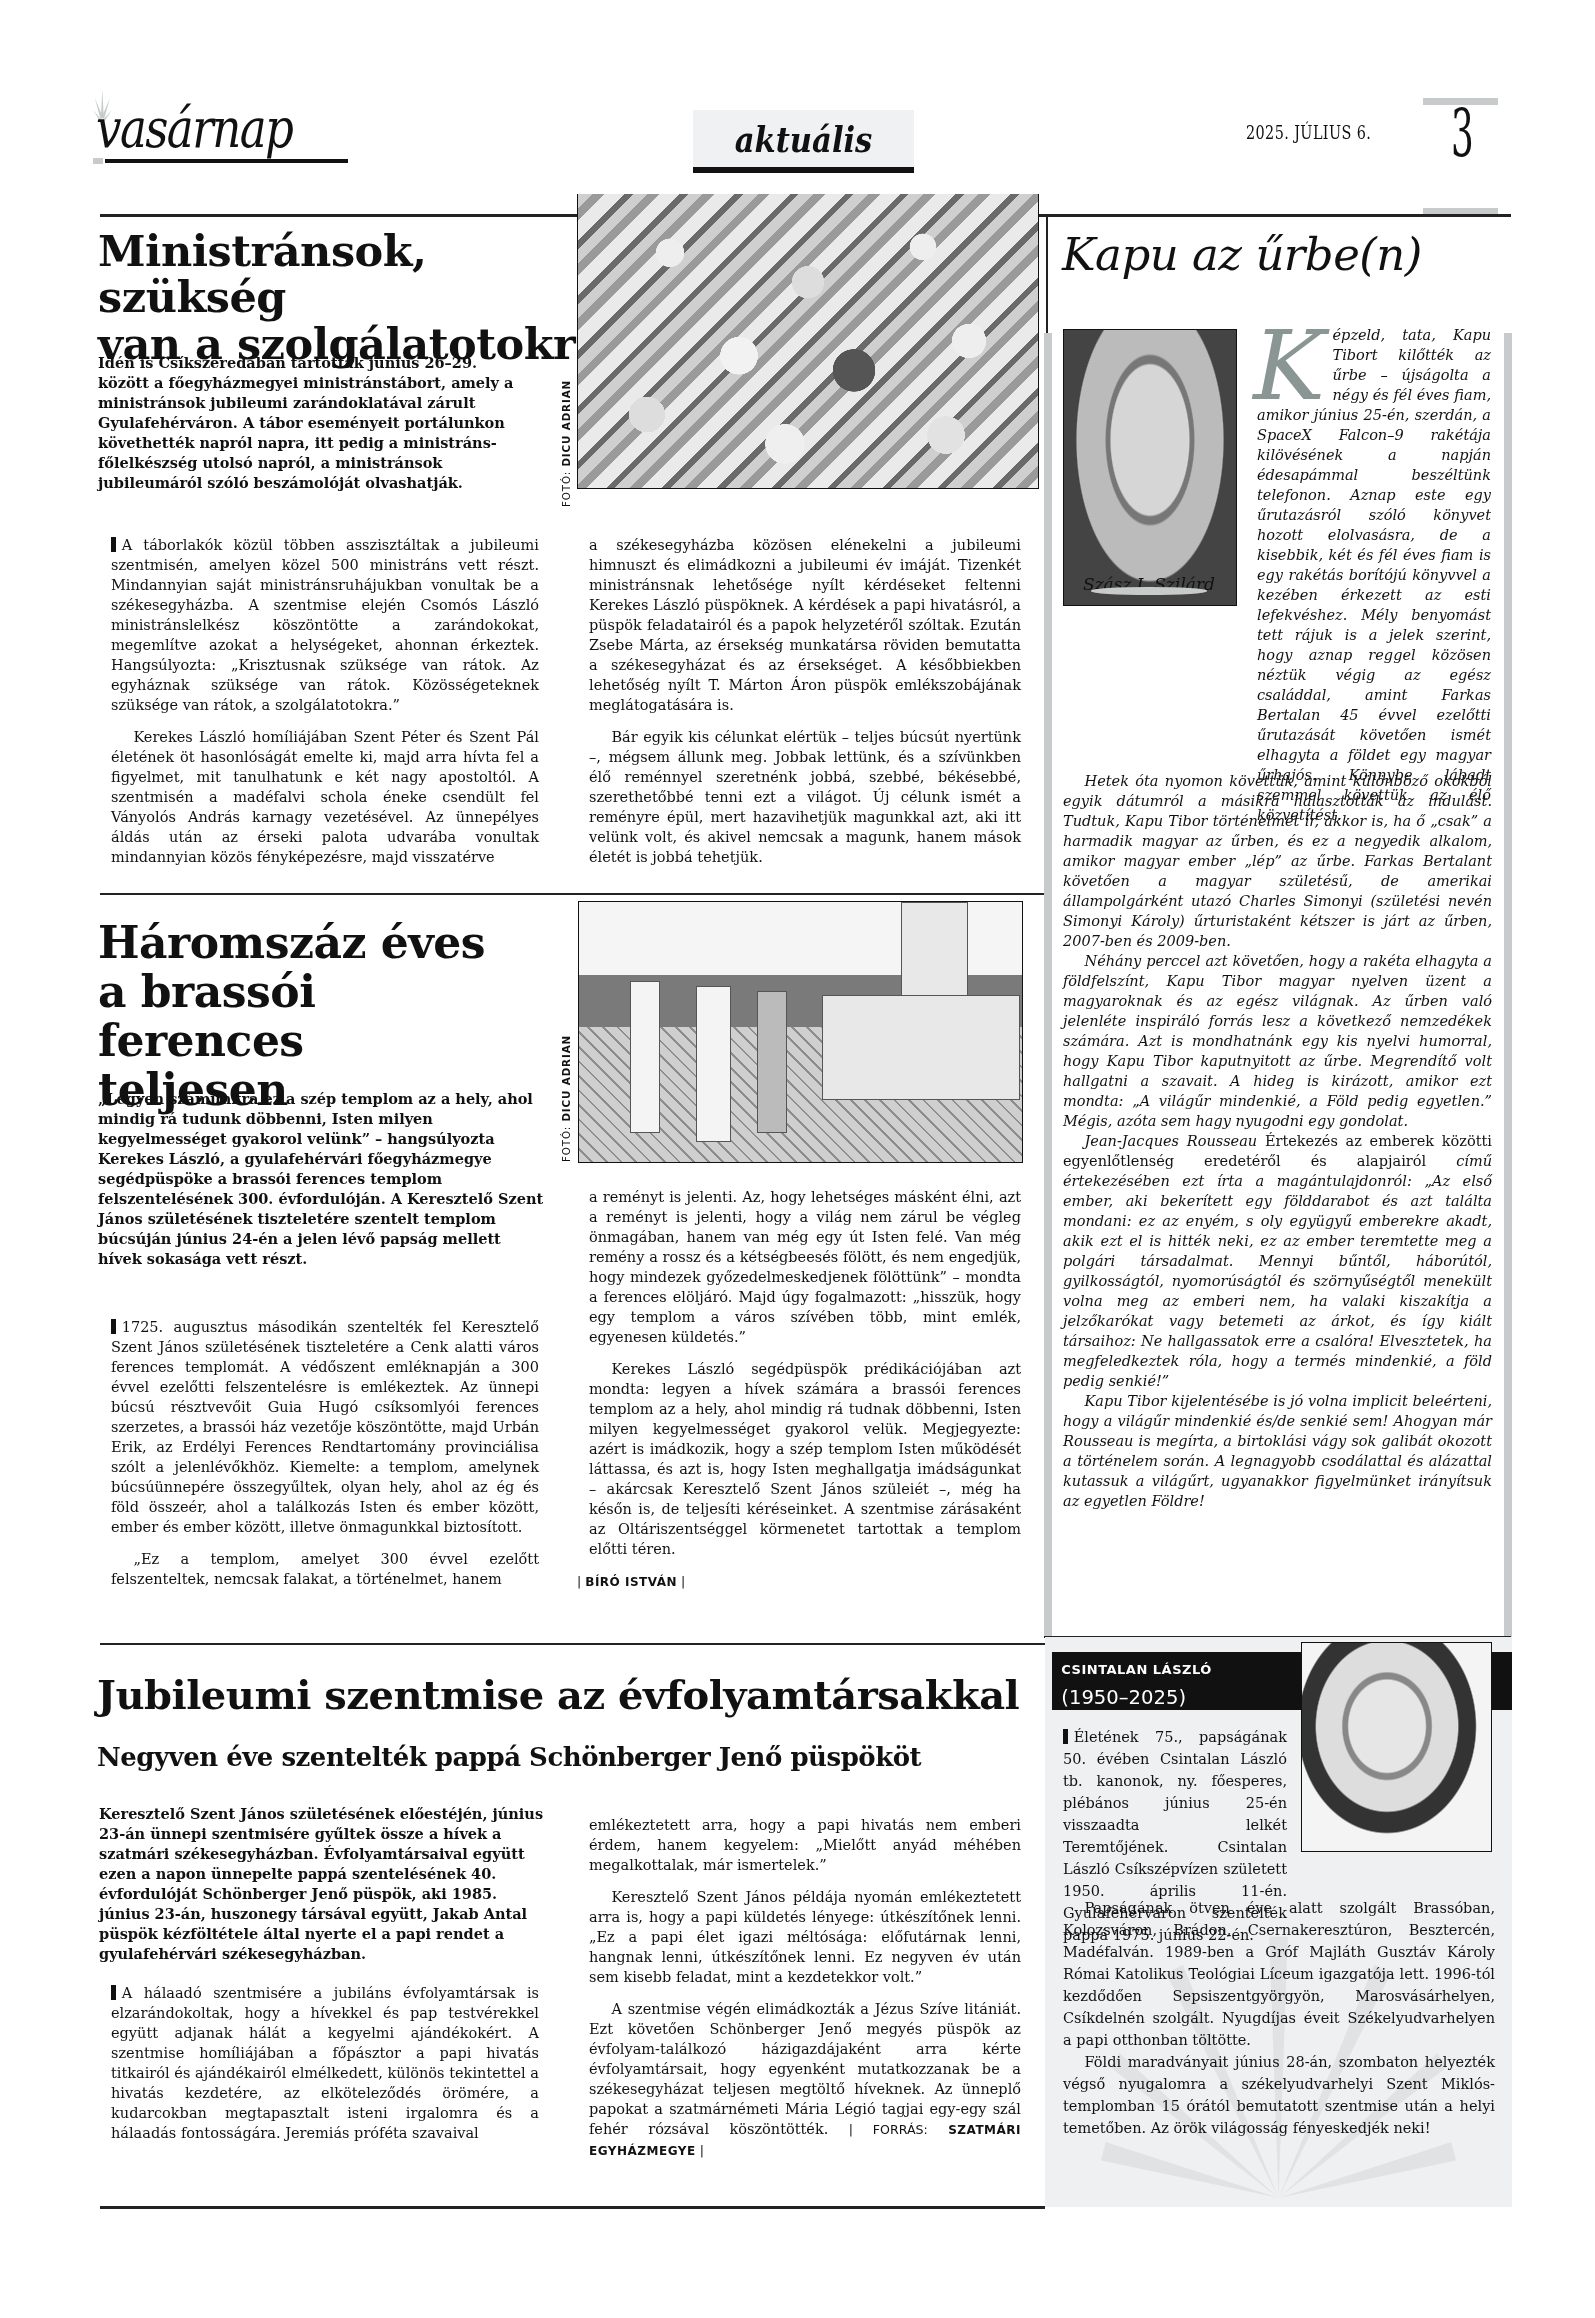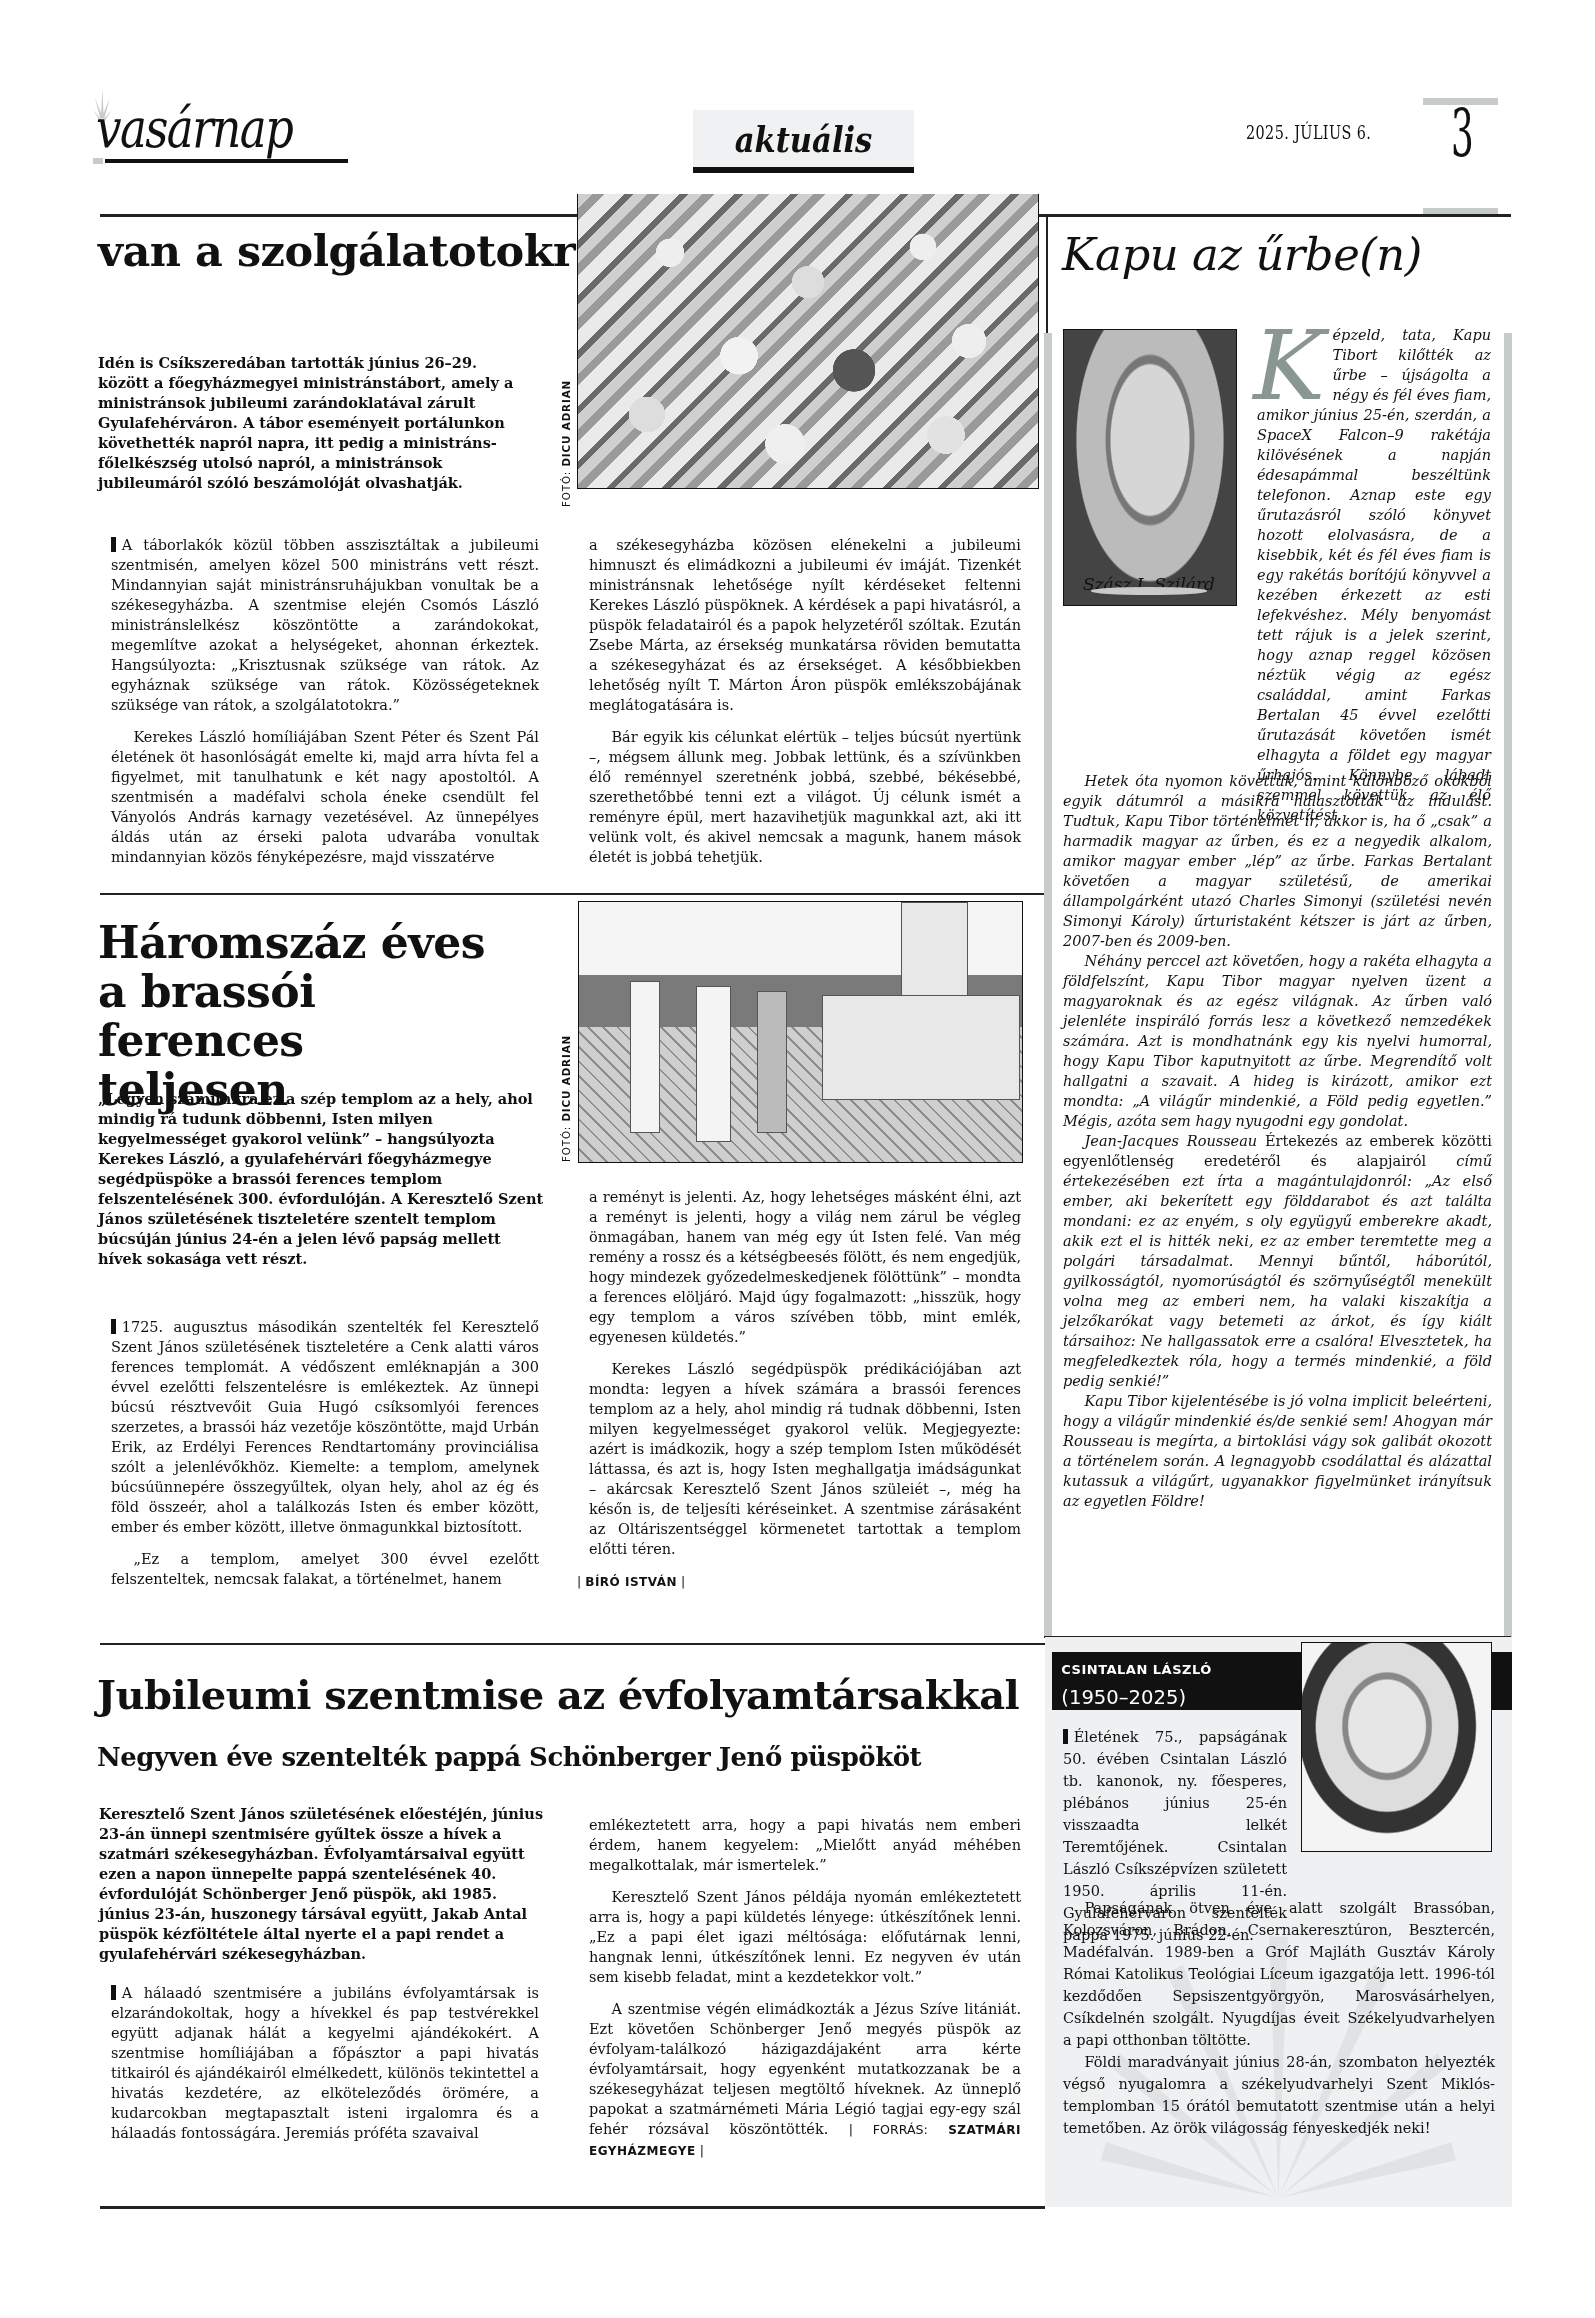--- a/index.html
+++ b/index.html
@@ -105,20 +105,21 @@
 <div class="abs page-num-bar-top"></div>
 <div class="abs page-num">3</div>
 <div class="abs page-num-bar-bot"></div>
 
 <div class="abs top-rule"></div>
 
 <div class="abs vrule" style="left:1046px; top:216px; height:1421px;"></div>
 
 <section>
   <div class="abs h1" style="left:98px; top:228px; width:523px; font-size:43px;">
+    <div>Ministránsok, szükség</div>
     <div>van a szolgálatotokra!</div>
   </div>
   <div class="abs lead" style="left:98px; top:353px; width:435px;">Idén is Csíkszeredában tartották június 26–29. között a főegyházmegyei ministránstábort, amely a ministránsok jubileumi zarándoklatával zárult Gyulafehérváron. A tábor eseményeit portálunkon követhették napról napra, itt pedig a ministráns-főlelkészség utolsó napról, a ministránsok jubileumáról szóló beszámolóját olvashatják.</div>
 
   <div class="abs photo photo-crowd" style="left:577px; top:194px; width:460px; height:294px; border-top:none;"></div>
   <div class="abs photo-credit" style="left:560px; top:507px;">
     <span>FOTÓ:</span> <b>DICU ADRIAN</b>
   </div>
 
   <div class="abs body" style="left:99px; top:523px; width:452px;">

